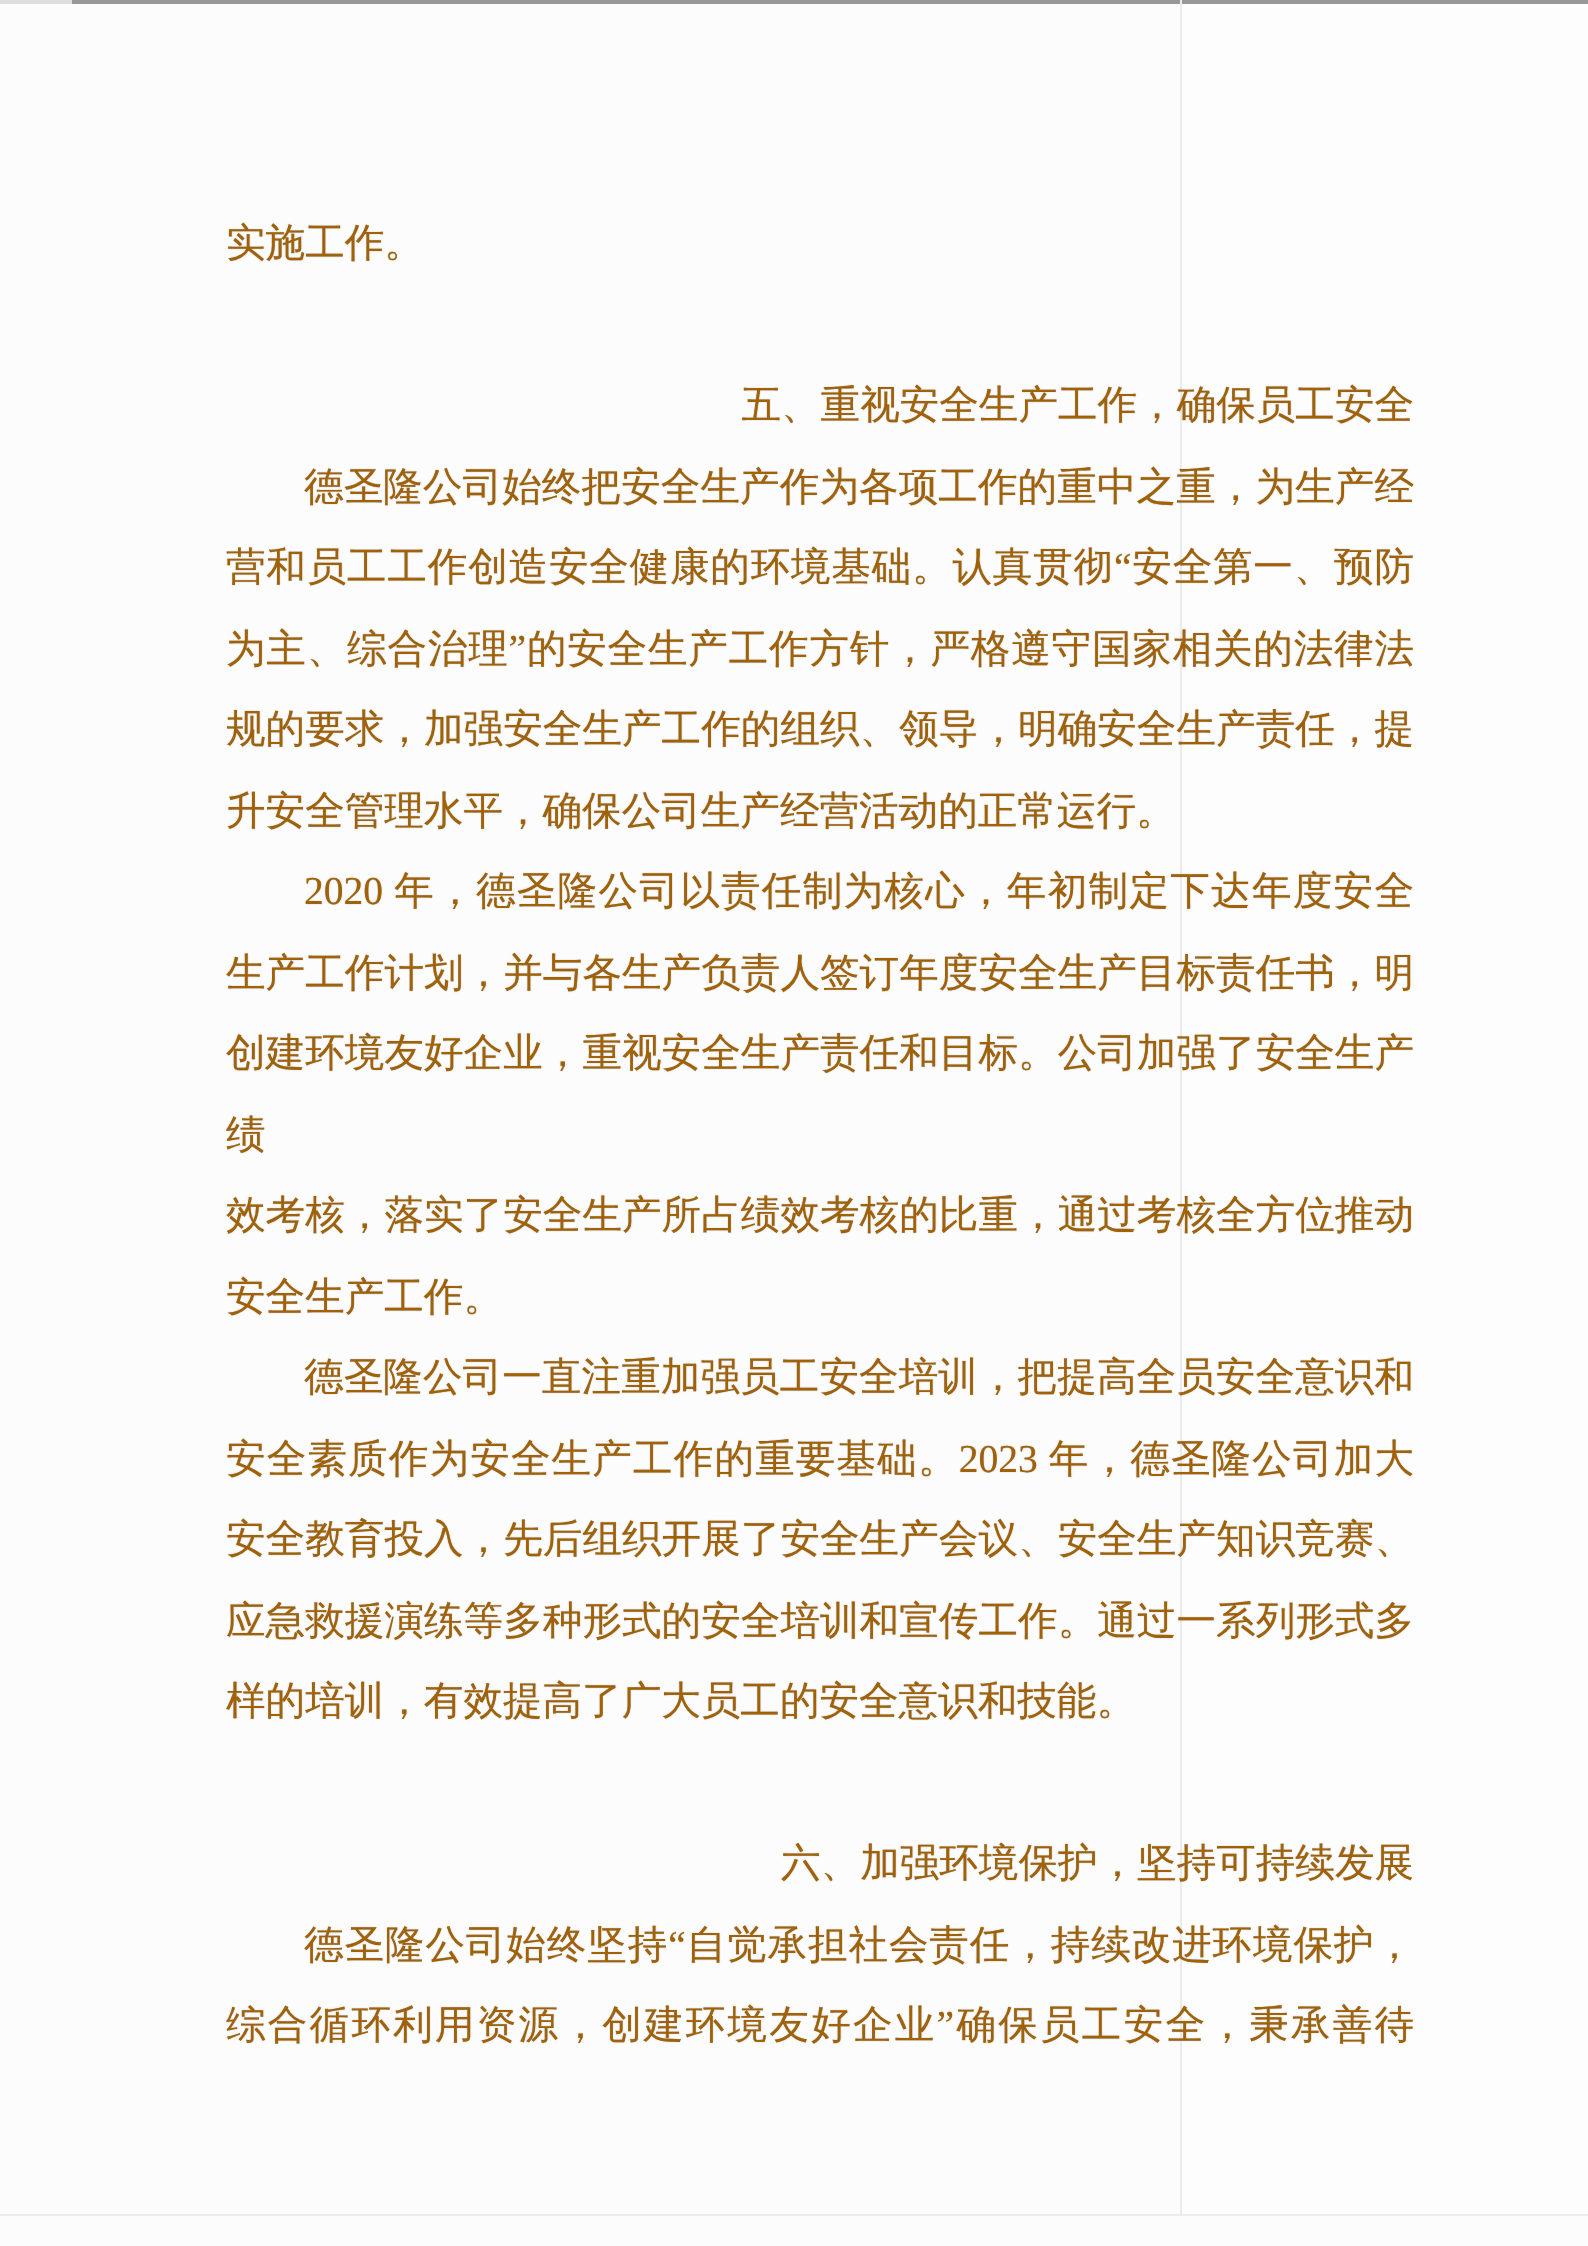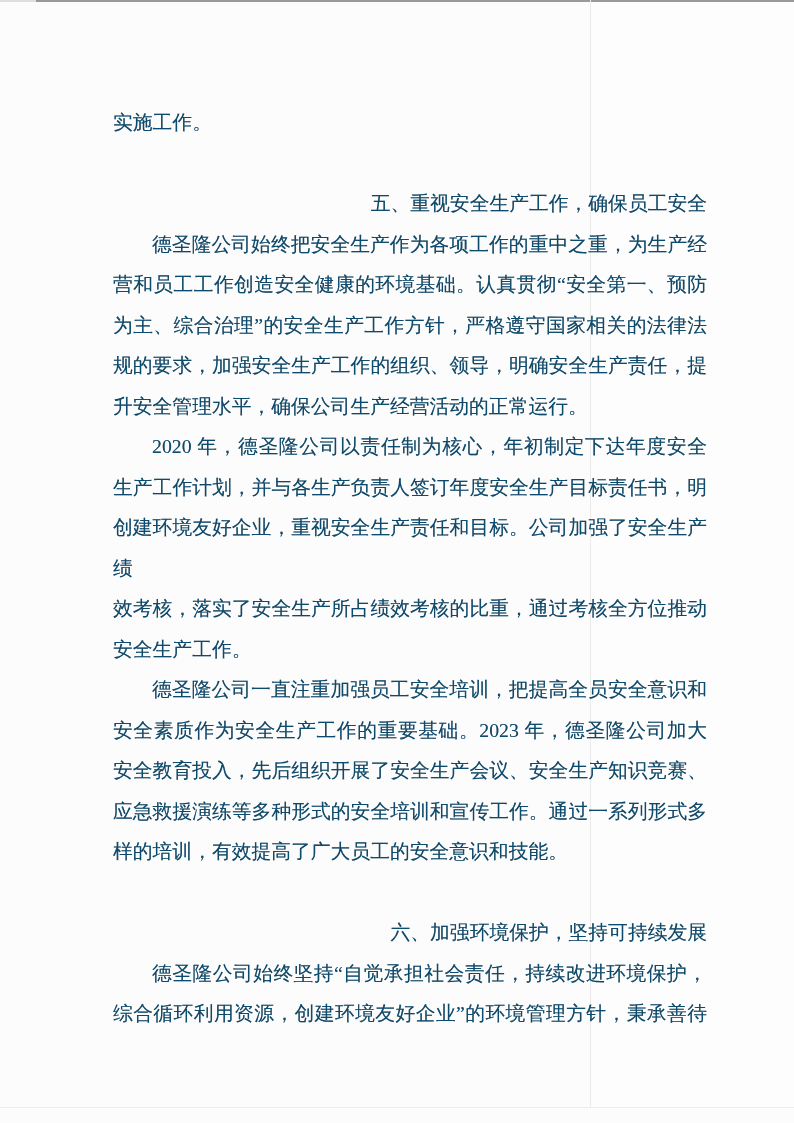--- a/index.html
+++ b/index.html
@@ -7,21 +7,21 @@
     padding: 0;
     background: #ffffff;
   }
   .page {
     position: relative;
     width: 794px;
     height: 1123px;
     background: #fcfcfc;
     overflow: hidden;
     font-family: "Liberation Serif", "DejaVu Serif", serif;
-    color: #0c4a6e;
+    color: #a16207;
   }
   
   .top-edge {
     position: absolute;
     top: 0; left: 36px;
     width: 758px; height: 2px;
     background: #999999;
   }
   .top-edge-left {
     position: absolute;
@@ -102,16 +102,16 @@
 
     <div class="line fill indent">德圣隆公司一直注重加强员工安全培训，把提高全员安全意识和</div>
     <div class="line fill">安全素质作为安全生产工作的重要基础。2023 年，德圣隆公司加大</div>
     <div class="line fill">安全教育投入，先后组织开展了安全生产会议、安全生产知识竞赛、</div>
     <div class="line fill">应急救援演练等多种形式的安全培训和宣传工作。通过一系列形式多</div>
     <div class="line">样的培训，有效提高了广大员工的安全意识和技能。</div>
 
     <div class="line heading">六、加强环境保护，坚持可持续发展</div>
 
     <div class="line fill indent">德圣隆公司始终坚持“自觉承担社会责任，持续改进环境保护，</div>
-    <div class="line fill">综合循环利用资源，创建环境友好企业”的环境管理方针，秉承善待</div>
+    <div class="line fill">综合循环利用资源，创建环境友好企业”确保员工安全，秉承善待</div>
 
   </div>
 </div>
 
 </body></html>

